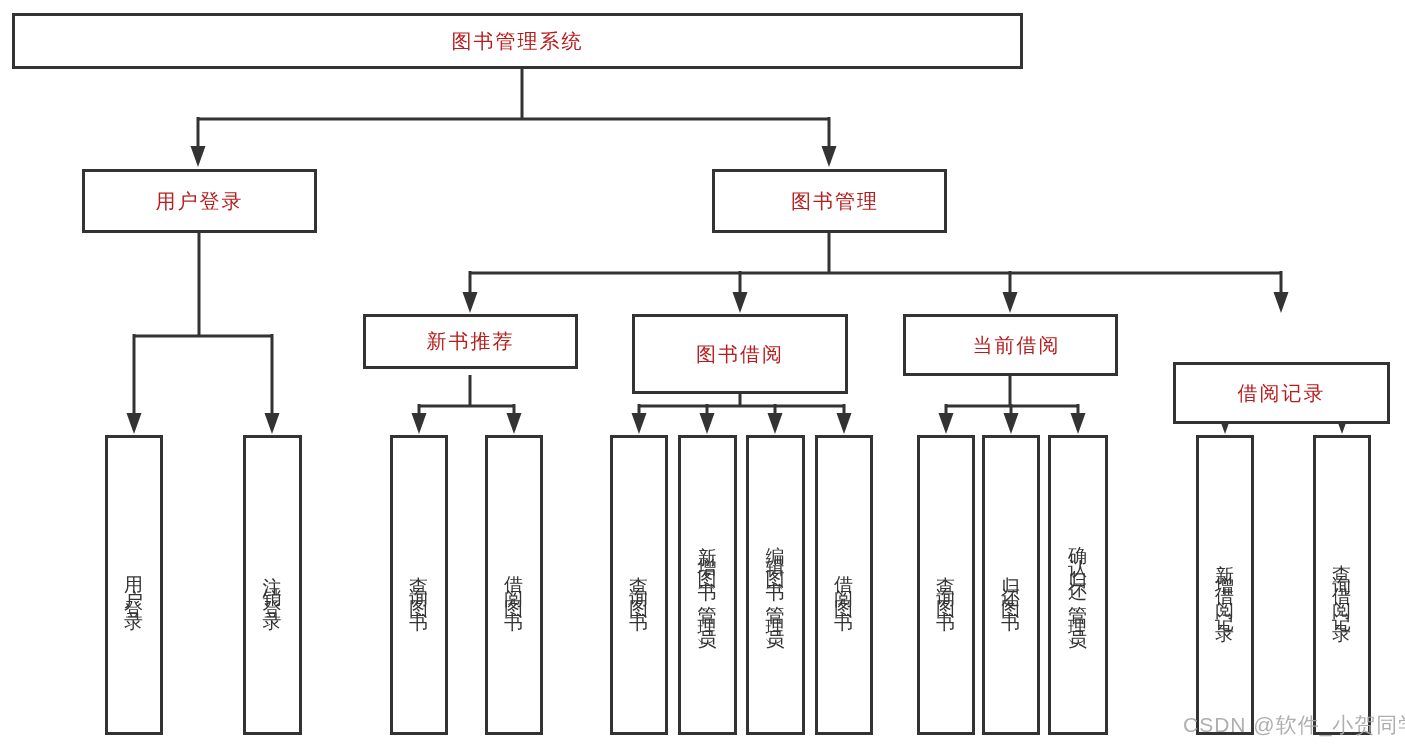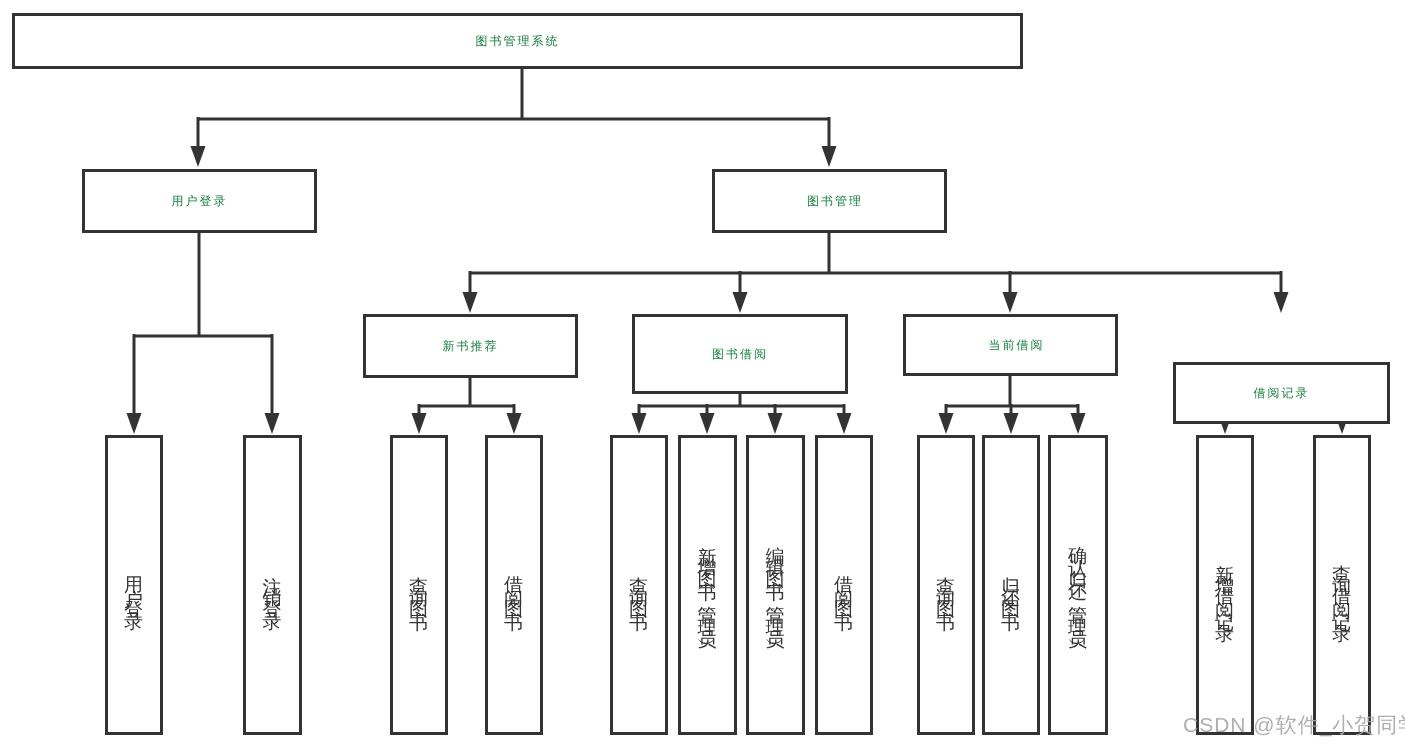--- a/index.html
+++ b/index.html
@@ -14,25 +14,25 @@
   #connectors {
     position: absolute;
     left: 0; top: 0;
     pointer-events: none;
   }
   .node {
     position: absolute;
     box-sizing: border-box;
     background: #ffffff;
     border: 3px solid #333333;
-    color: #15803d;
+    color: #b91c1c;
     display: flex;
     align-items: center;
     justify-content: center;
-    font-size: 12px;
+    font-size: 20px;
     letter-spacing: 2px;
     white-space: nowrap;
   }
   .leaf {
     position: absolute;
     box-sizing: border-box;
     background: #ffffff;
     border: 3px solid #333333;
     color: #333333;
     display: flex;
@@ -54,21 +54,21 @@
     font-size: 21px;
     color: rgba(168,168,168,0.92);
     letter-spacing: 1px;
     white-space: nowrap;
     z-index: 5;
   }
   
   .n-root           { left: 12px;   top: 13px;  width: 1011px; height: 56px; }
   .n-user-login     { left: 82px;   top: 169px; width: 235px;  height: 64px; }
   .n-book-mgmt      { left: 712px;  top: 169px; width: 235px;  height: 64px; padding-left: 11px; }
-  .n-new-rec        { left: 363px;  top: 314px; width: 215px;  height: 64px; }
+  .n-new-rec        { left: 363px;  top: 314px; width: 215px;  height: 55px; }
   .n-book-borrow    { left: 632px;  top: 314px; width: 216px;  height: 80px; }
   .n-cur-borrow     { left: 903px;  top: 314px; width: 215px;  height: 62px; padding-left: 12px; }
   .n-records        { left: 1173px; top: 314px; width: 217px;  height: 62px; margin-top: 48px; }
   .l-1  { left: 105px;  top: 435px; width: 58px; height: 300px; }
   .l-2  { left: 243px;  top: 435px; width: 59px; height: 300px; }
   .l-3  { left: 390px;  top: 435px; width: 58px; height: 300px; }
   .l-4  { left: 485px;  top: 435px; width: 58px; height: 300px; }
   .l-5  { left: 610px;  top: 435px; width: 58px; height: 300px; }
   .l-6  { left: 678px;  top: 435px; width: 59px; height: 300px; }
   .l-7  { left: 746px;  top: 435px; width: 59px; height: 300px; }

